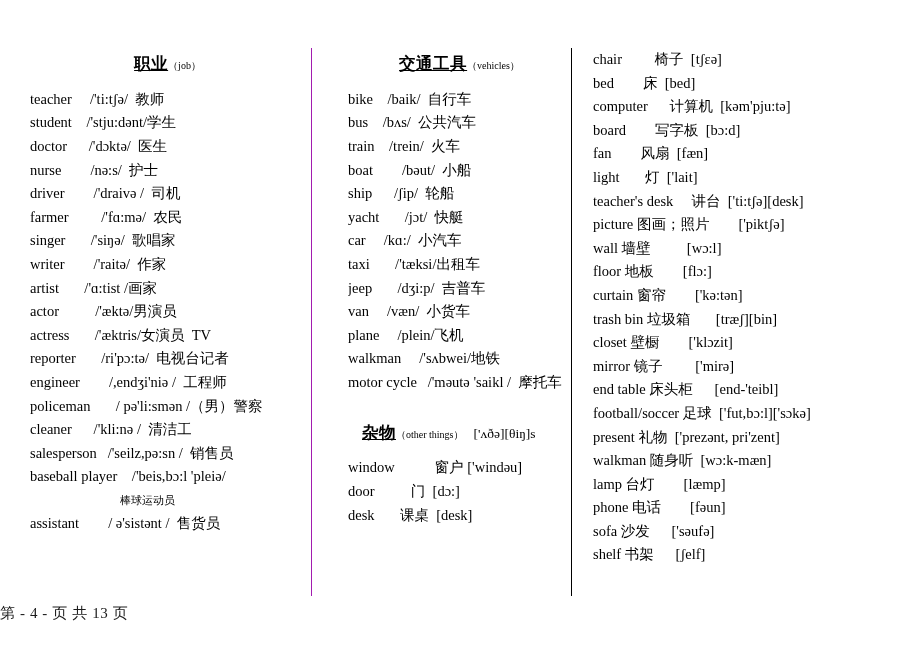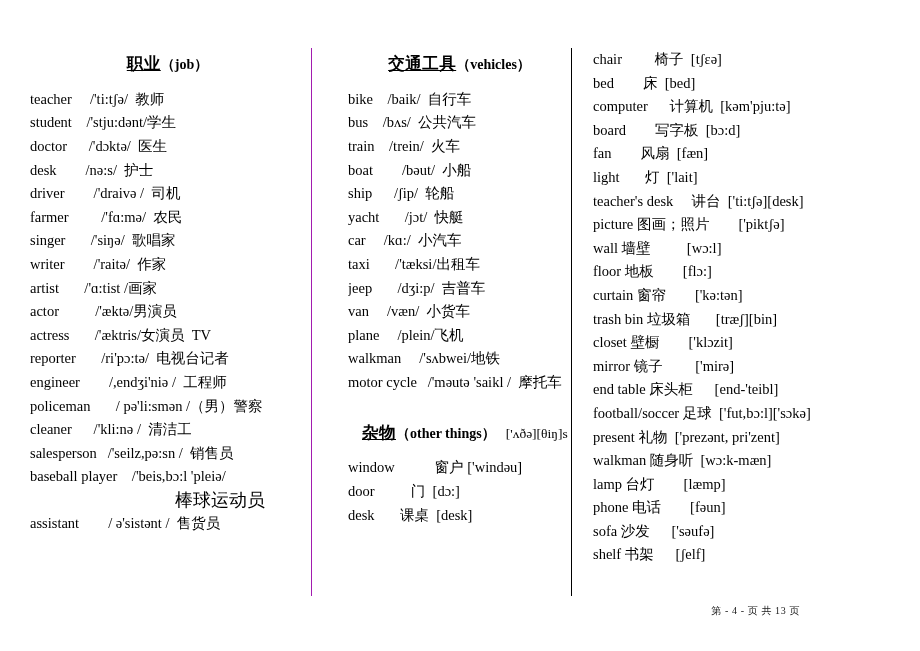--- a/index.html
+++ b/index.html
@@ -44,22 +44,22 @@
     line-height: 1.2;
     margin: 6px 0 0 0;
     white-space: nowrap;
   }
   .heading .cn {
     font-weight: bold;
     text-decoration: underline;
     letter-spacing: 0.5px;
   }
   .heading .en {
-    font-size: 14px;
-    font-weight: bold;
+    font-size: 10px;
+    font-weight: normal;
   }
   .heading .ipa {
     font-size: 13.5px;
     font-weight: normal;
     margin-left: 10px;
   }
   .heading-2 {
     text-align: left;
     padding-left: 14px;
   }
@@ -69,58 +69,58 @@
     padding: 0;
     list-style: none;
   }
   .entry {
     font-size: 14.5px;
     line-height: 23.6px;
     white-space: pre;
     overflow: hidden;
   }
   .entry-cont {
-    font-size: 18px;
+    font-size: 11px;
     line-height: 23.6px;
     white-space: pre;
-    text-align: right;
+    text-align: center;
     padding-right: 40px;
   }
   .spacer-block { height: 22px; }
 
   .list-gap-top { margin-top: 14px; }
 
   .footer {
     position: absolute;
     left: 0;
     top: 604px;
     width: 800px;
-    text-align: right;
-    font-size: 10px;
+    text-align: left;
+    font-size: 15px;
     color: #1a1a1a;
     letter-spacing: 0.6px;
     font-family: "Liberation Serif", "DejaVu Serif", serif;
   }
 </style>
 </head>
 <body>
 
 <div class="page">
 
   <div class="columns">
 
     <div class="col col-1">
       <div class="heading">
         <span class="cn">职业</span><span class="en">（job）</span>
       </div>
       <ul class="entries list-gap-top">
         <li class="entry">teacher     /'ti:tʃə/  教师</li>
         <li class="entry">student    /'stju:dənt/学生</li>
         <li class="entry">doctor      /'dɔktə/  医生</li>
-        <li class="entry">desk        /nə:s/  护士</li>
+        <li class="entry">nurse        /nə:s/  护士</li>
         <li class="entry">driver        /'draivə /  司机</li>
         <li class="entry">farmer         /'fɑ:mə/  农民</li>
         <li class="entry">singer       /'siŋə/  歌唱家</li>
         <li class="entry">writer        /'raitə/  作家</li>
         <li class="entry">artist       /'ɑ:tist /画家</li>
         <li class="entry">actor          /'æktə/男演员</li>
         <li class="entry">actress       /'æktris/女演员  TV</li>
         <li class="entry">reporter       /ri'pɔ:tə/  电视台记者</li>
         <li class="entry">engineer        /,endʒi'niə /  工程师</li>
         <li class="entry">policeman       / pə'li:smən /（男）警察</li>

